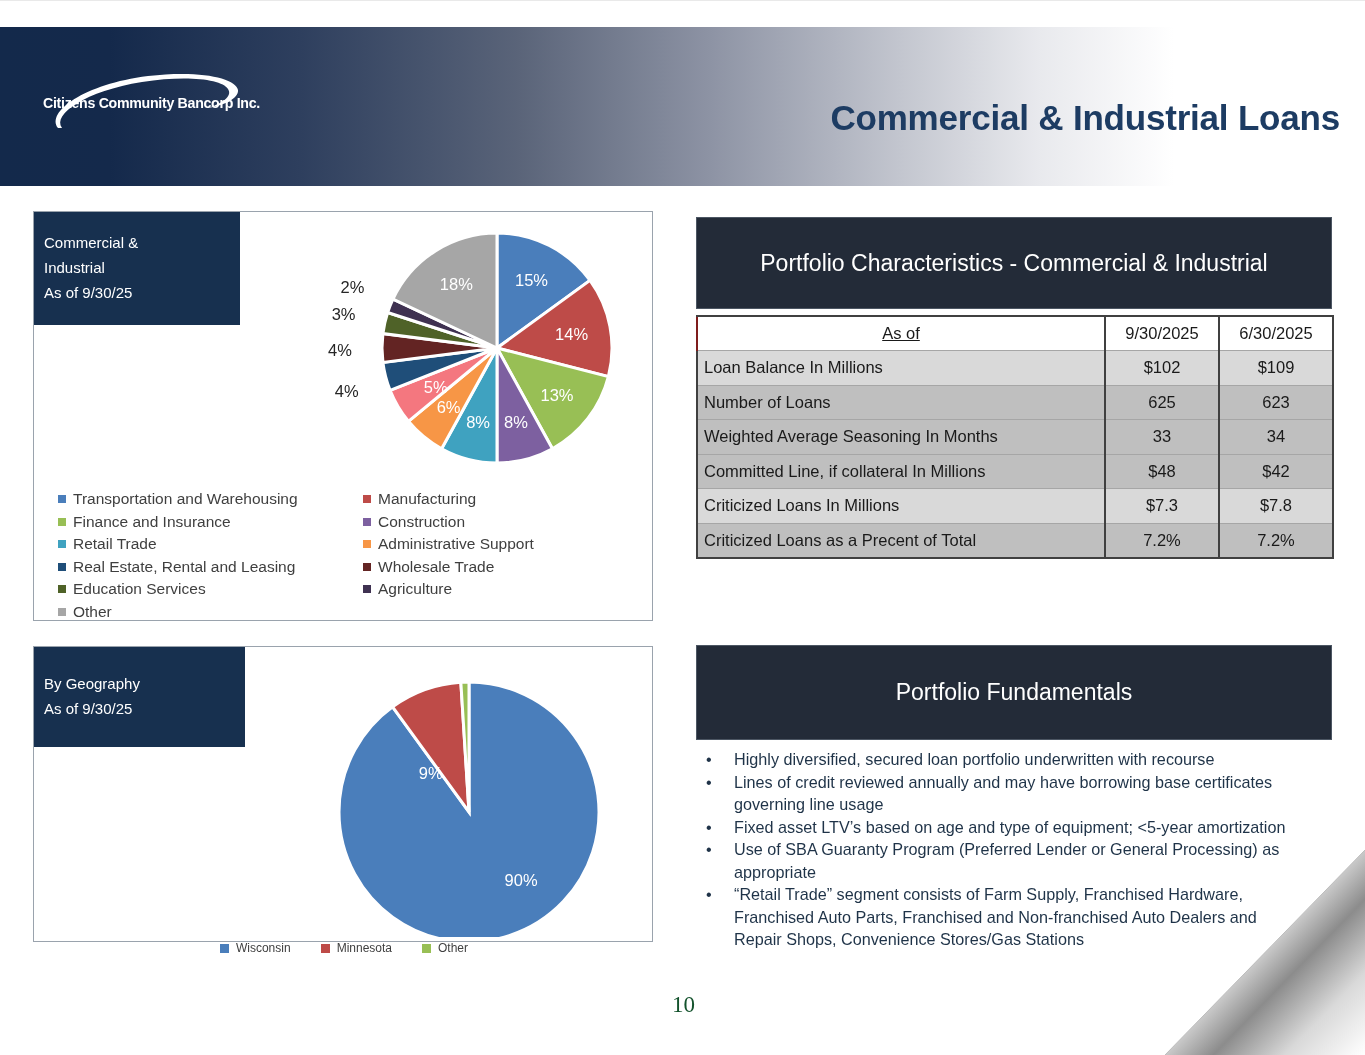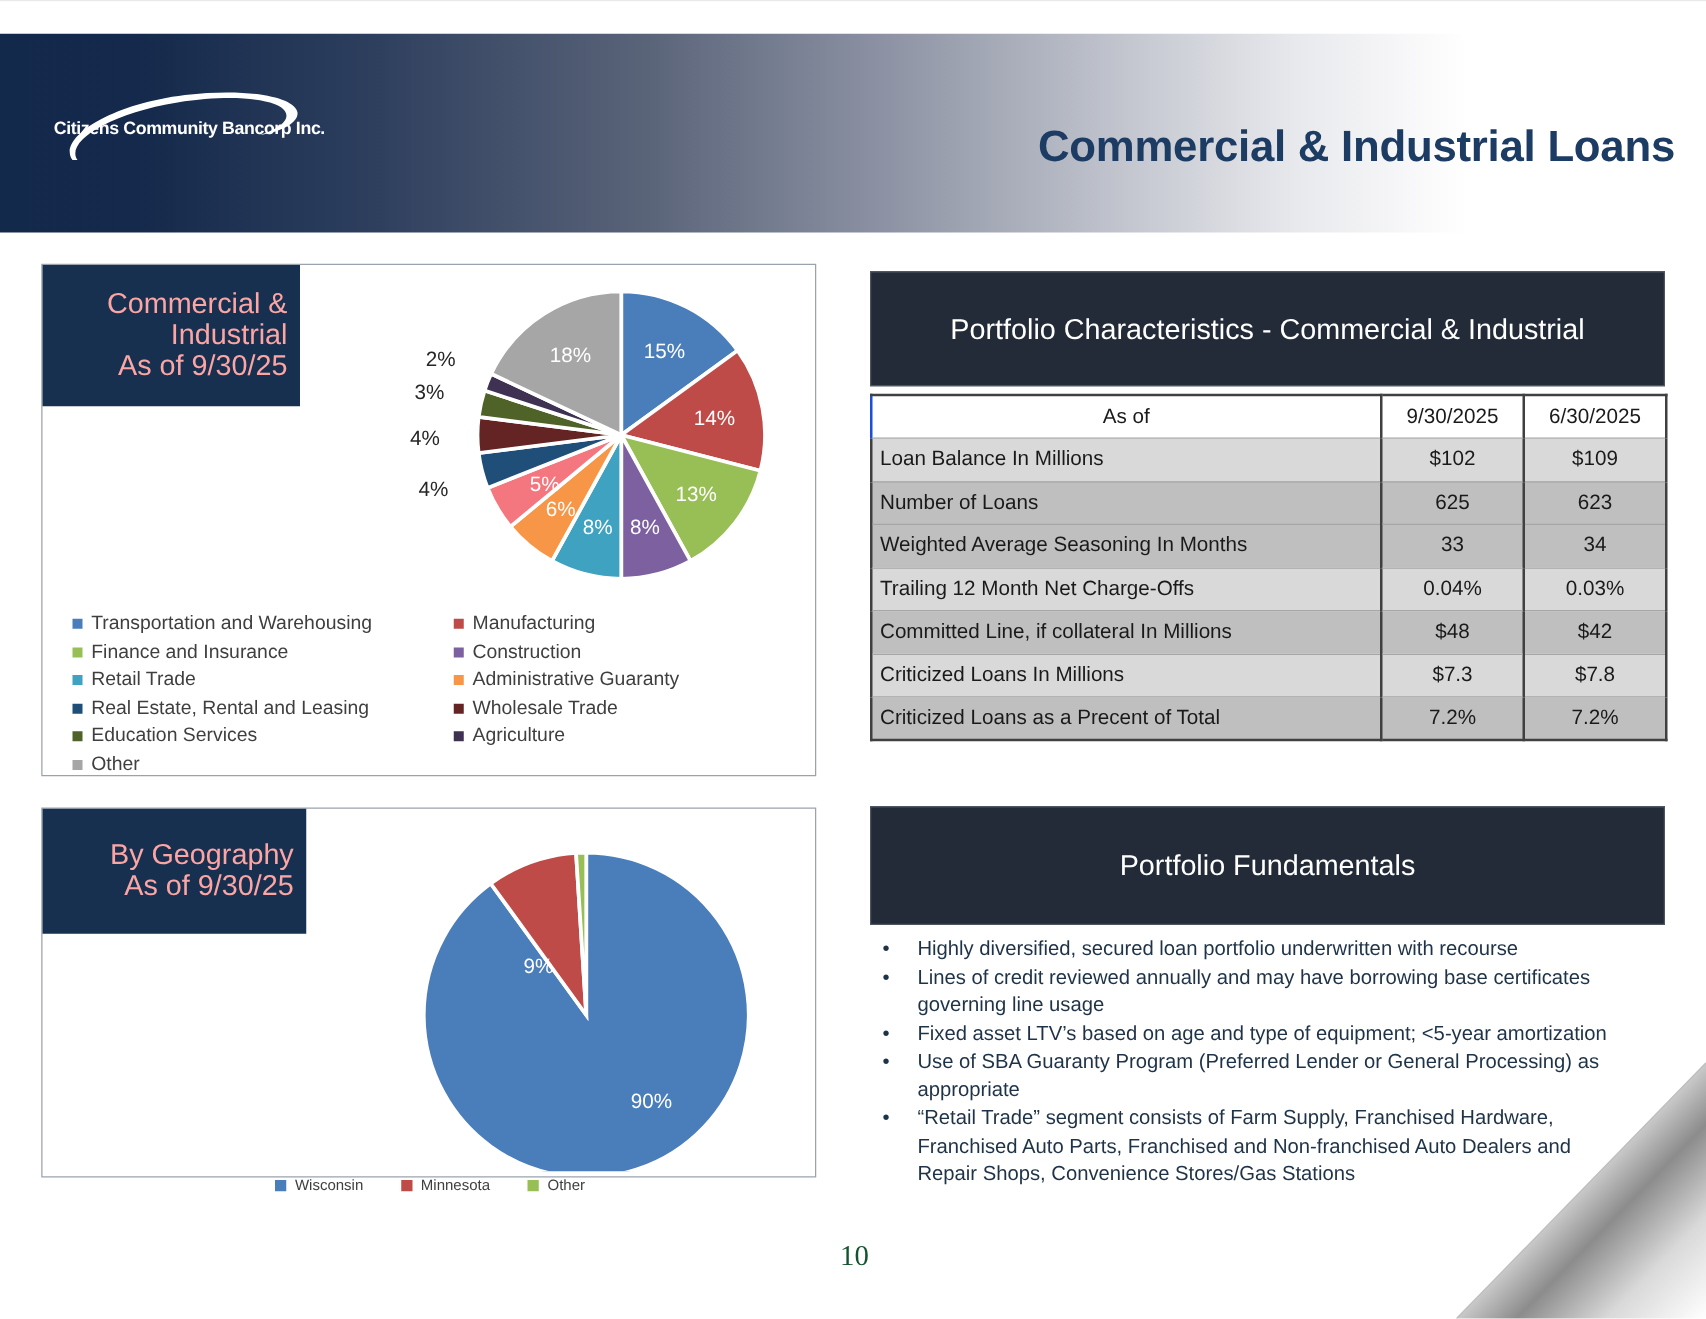--- a/index.html
+++ b/index.html
@@ -54,23 +54,23 @@
     background: #ffffff;
     border: 1px solid #9aa3ad;
     box-sizing: border-box;
   }
   #chart-box-top   { left: 33px; top: 211px; width: 620px; height: 410px; }
   #chart-box-bot   { left: 33px; top: 646px; width: 620px; height: 296px; }
 
   .chart-label {
     position: absolute; left: 0px; top: 0px;
     background: #17304f;
-    color: #fca5a5;
-    text-align: right;
-    font-size: 23px;
+    color: #ffffff;
+    text-align: left;
+    font-size: 15px;
     line-height: 25px;
     padding: 18px 10px 20px 10px;
     box-sizing: border-box;
   }
   #label-top { width: 206px; height: 113px; }
   #label-bot { width: 211px; height: 100px; padding-top: 24px; }
 
   
   .pie-svg { position: absolute; }
   #pie-industry { left: 268px; top: 10px; }
@@ -147,21 +147,21 @@
   #char-table thead th { background: #ffffff; text-align: center; }
   #char-table thead th.th-label { text-align: center; }
   #char-table td.cell-label { text-align: left; }
   #char-table td.cell-val   { text-align: center; }
   #char-table tbody tr.alt-a td { background: #d9d9d9; }
   #char-table tbody tr.alt-b td { background: #bfbfbf; }
   
   #char-table th:nth-child(1), #char-table td:nth-child(1) { border-right: 2px solid #404040; }
   #char-table th:nth-child(2), #char-table td:nth-child(2) { border-right: 2px solid #404040; }
   #char-table th:nth-child(3), #char-table td:nth-child(3) { border-right: 2px solid #404040; }
-  #char-table th:nth-child(1) { border-left: 2px solid #1d4ed8; }
+  #char-table th:nth-child(1) { border-left: 2px solid #7f1d1d; text-decoration: underline; }
   #char-table td:nth-child(1) { border-left: 2px solid #404040; }
   #char-table thead th { border-top: 2px solid #404040; }
   #char-table tbody tr:last-child td { border-bottom: 2px solid #404040; }
 
   
   #pf-bullets {
     position: absolute; left: 700px; top: 748px;
     width: 600px;
     font-size: 16.2px;
     line-height: 22.5px;
@@ -266,21 +266,21 @@
       <div class="legend-entry">
         <span class="legend-swatch" style="background: rgb(125, 96, 160);"></span>
         <span>Construction</span>
       </div>
       <div class="legend-entry">
         <span class="legend-swatch" style="background: rgb(63, 162, 192);"></span>
         <span>Retail Trade</span>
       </div>
       <div class="legend-entry">
         <span class="legend-swatch" style="background: rgb(247, 150, 70);"></span>
-        <span>Administrative Guaranty</span>
+        <span>Administrative Support</span>
       </div>
       <div class="legend-entry">
         <span class="legend-swatch" style="background: rgb(31, 78, 121);"></span>
         <span>Real Estate, Rental and Leasing</span>
       </div>
       <div class="legend-entry">
         <span class="legend-swatch" style="background: rgb(99, 36, 35);"></span>
         <span>Wholesale Trade</span>
       </div>
       <div class="legend-entry">
@@ -356,25 +356,20 @@
       <tr class="alt-b">
         <td class="cell-label">Number of Loans</td>
         <td class="cell-val">625</td>
         <td class="cell-val">623</td>
       </tr>
       <tr class="alt-b">
         <td class="cell-label">Weighted Average Seasoning In Months</td>
         <td class="cell-val">33</td>
         <td class="cell-val">34</td>
       </tr>
-      <tr class="alt-a">
-        <td class="cell-label">Trailing 12 Month Net Charge-Offs</td>
-        <td class="cell-val">0.04%</td>
-        <td class="cell-val">0.03%</td>
-      </tr>
       <tr class="alt-b">
         <td class="cell-label">Committed Line, if collateral In Millions</td>
         <td class="cell-val">$48</td>
         <td class="cell-val">$42</td>
       </tr>
       <tr class="alt-a">
         <td class="cell-label">Criticized Loans In Millions</td>
         <td class="cell-val">$7.3</td>
         <td class="cell-val">$7.8</td>
       </tr>

